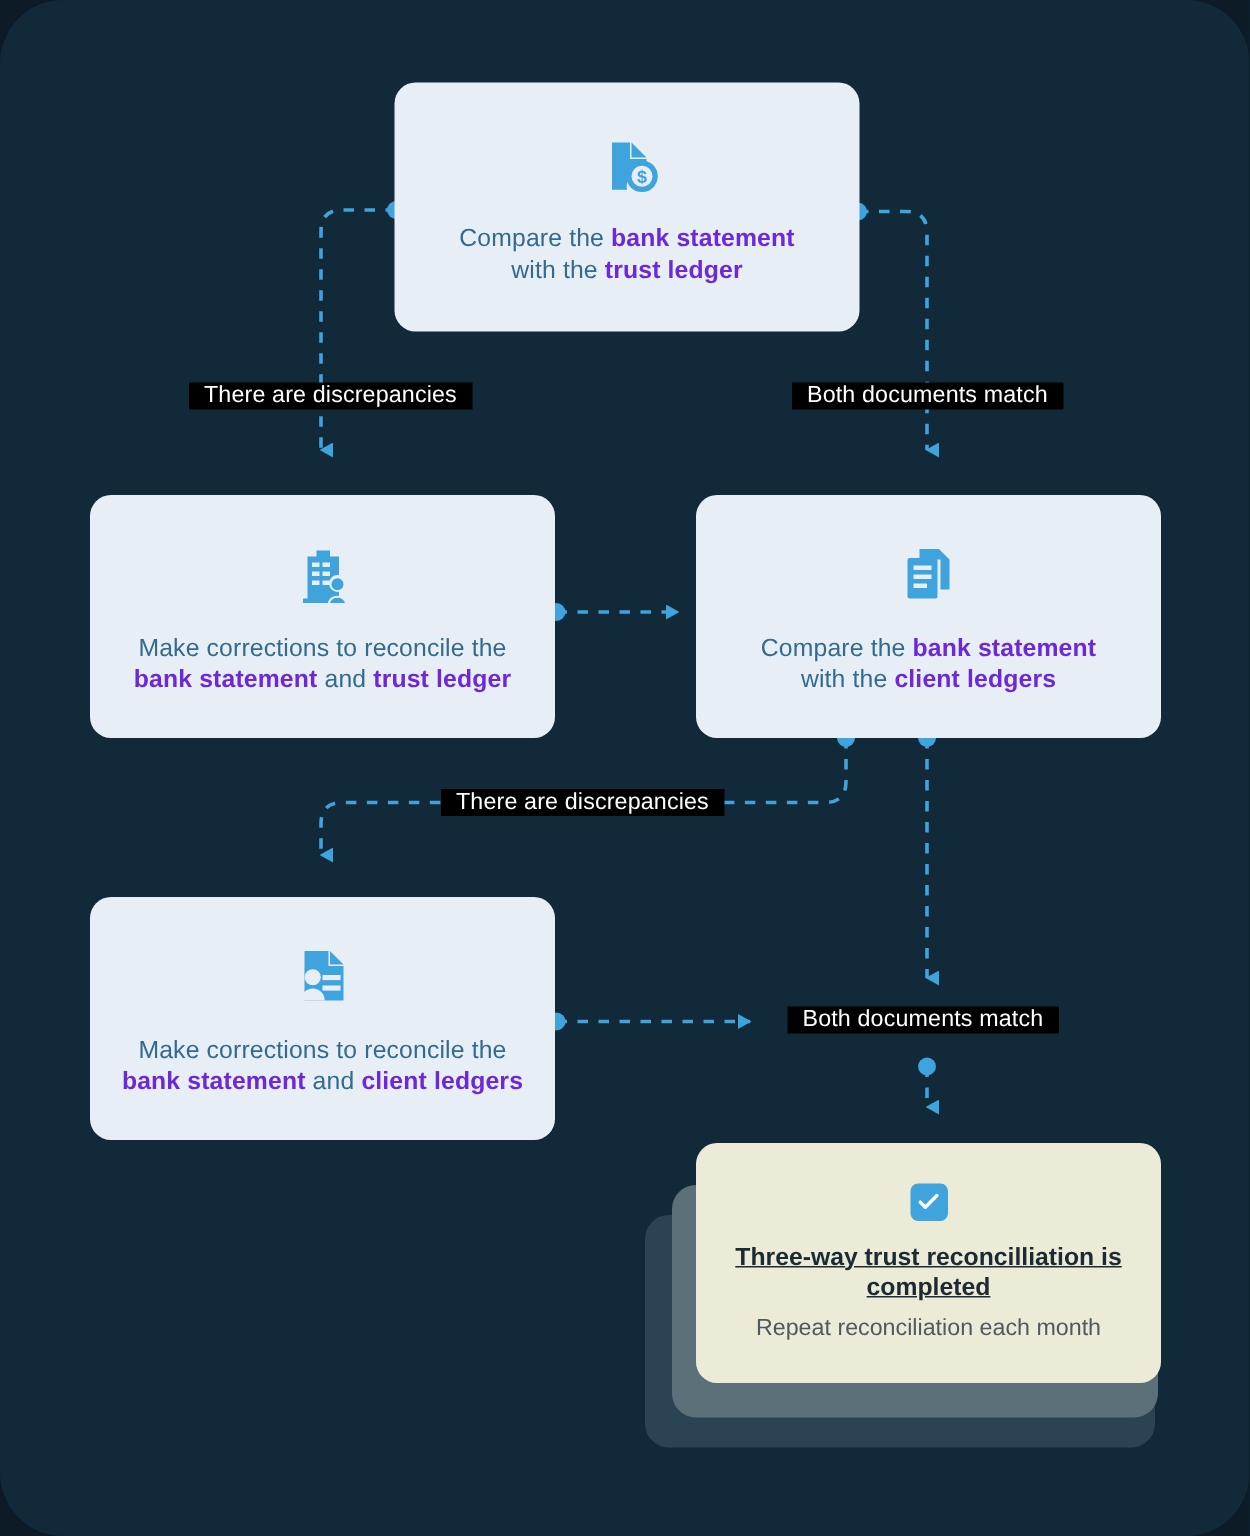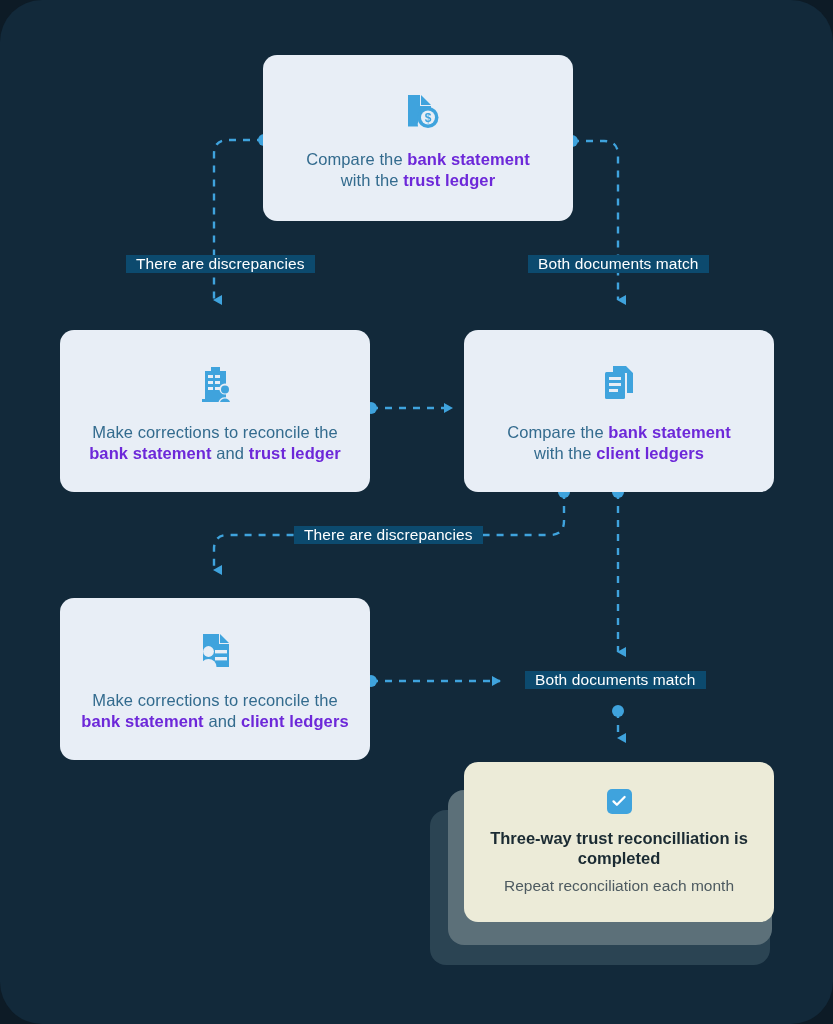--- a/index.html
+++ b/index.html
@@ -50,35 +50,35 @@
   #stack-back-2{left:430px;top:810px;width:340px;height:155px;background:#2b4453;}
   #stack-back-1{left:448px;top:790px;width:324px;height:155px;background:#5c7079;}
   #card-final{
     left:464px;top:762px;width:310px;height:160px;
     background:#ecebd8;border-radius:14px;z-index:4;
     position:absolute;display:flex;flex-direction:column;
     align-items:center;justify-content:center;text-align:center;
   }
   #card-final .fin-title{
     font-size:16.5px;line-height:20px;font-weight:bold;color:#1b2b33;
-    margin-top:14px;padding:0 18px;
+    margin-top:14px;padding:0 18px;text-decoration:underline;
   }
   #card-final .fin-sub{
     font-size:15.5px;line-height:20px;color:#4d5a60;margin-top:8px;padding:0 10px;
   }
   .checkbox{
     width:25px;height:25px;border-radius:5px;background:#3fa3dd;
     display:flex;align-items:center;justify-content:center;
   }
   .checkbox svg{display:block;}
 
   
   .elabel{
     position:absolute;color:#ffffff;font-size:15.5px;white-space:nowrap;
-    z-index:5;background:#0c4a6e;padding:0 10px;letter-spacing:.1px;
+    z-index:5;background:#000000;padding:0 10px;letter-spacing:.1px;
   }
   #lbl-disc-1{left:126px;top:255px;}
   #lbl-match-1{left:528px;top:255px;}
   #lbl-disc-2{left:294px;top:526px;}
   #lbl-match-2{left:525px;top:671px;}
 </style>
 </head>
 <body>
 
 <div id="stage">

